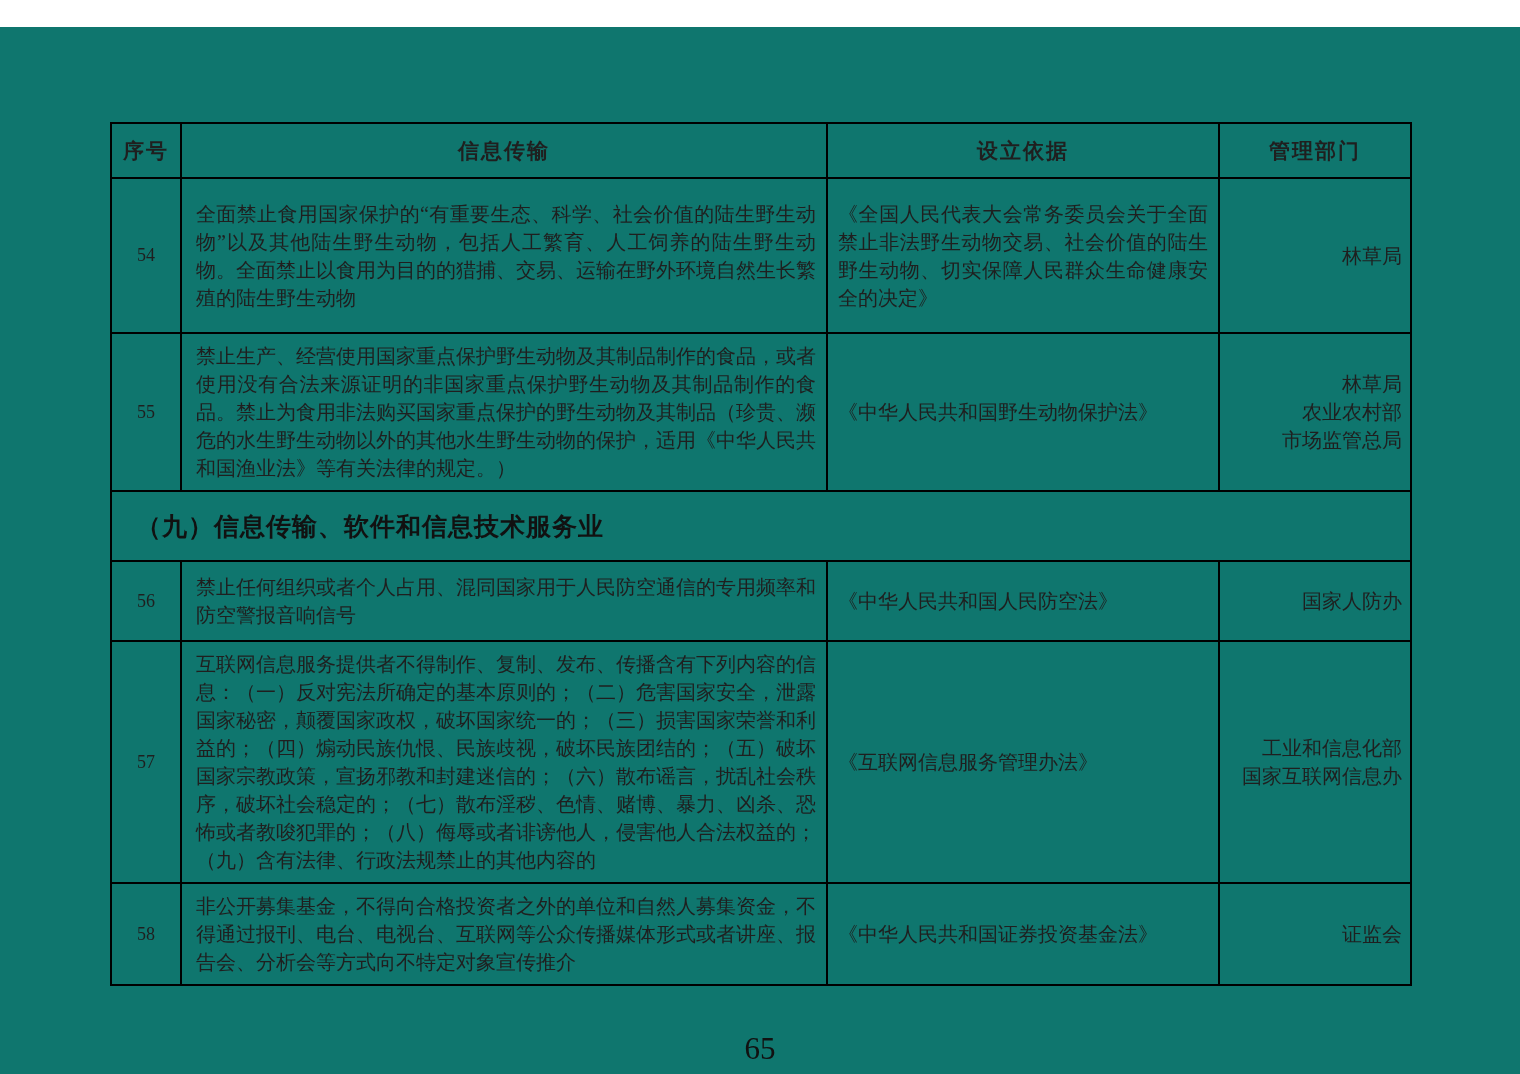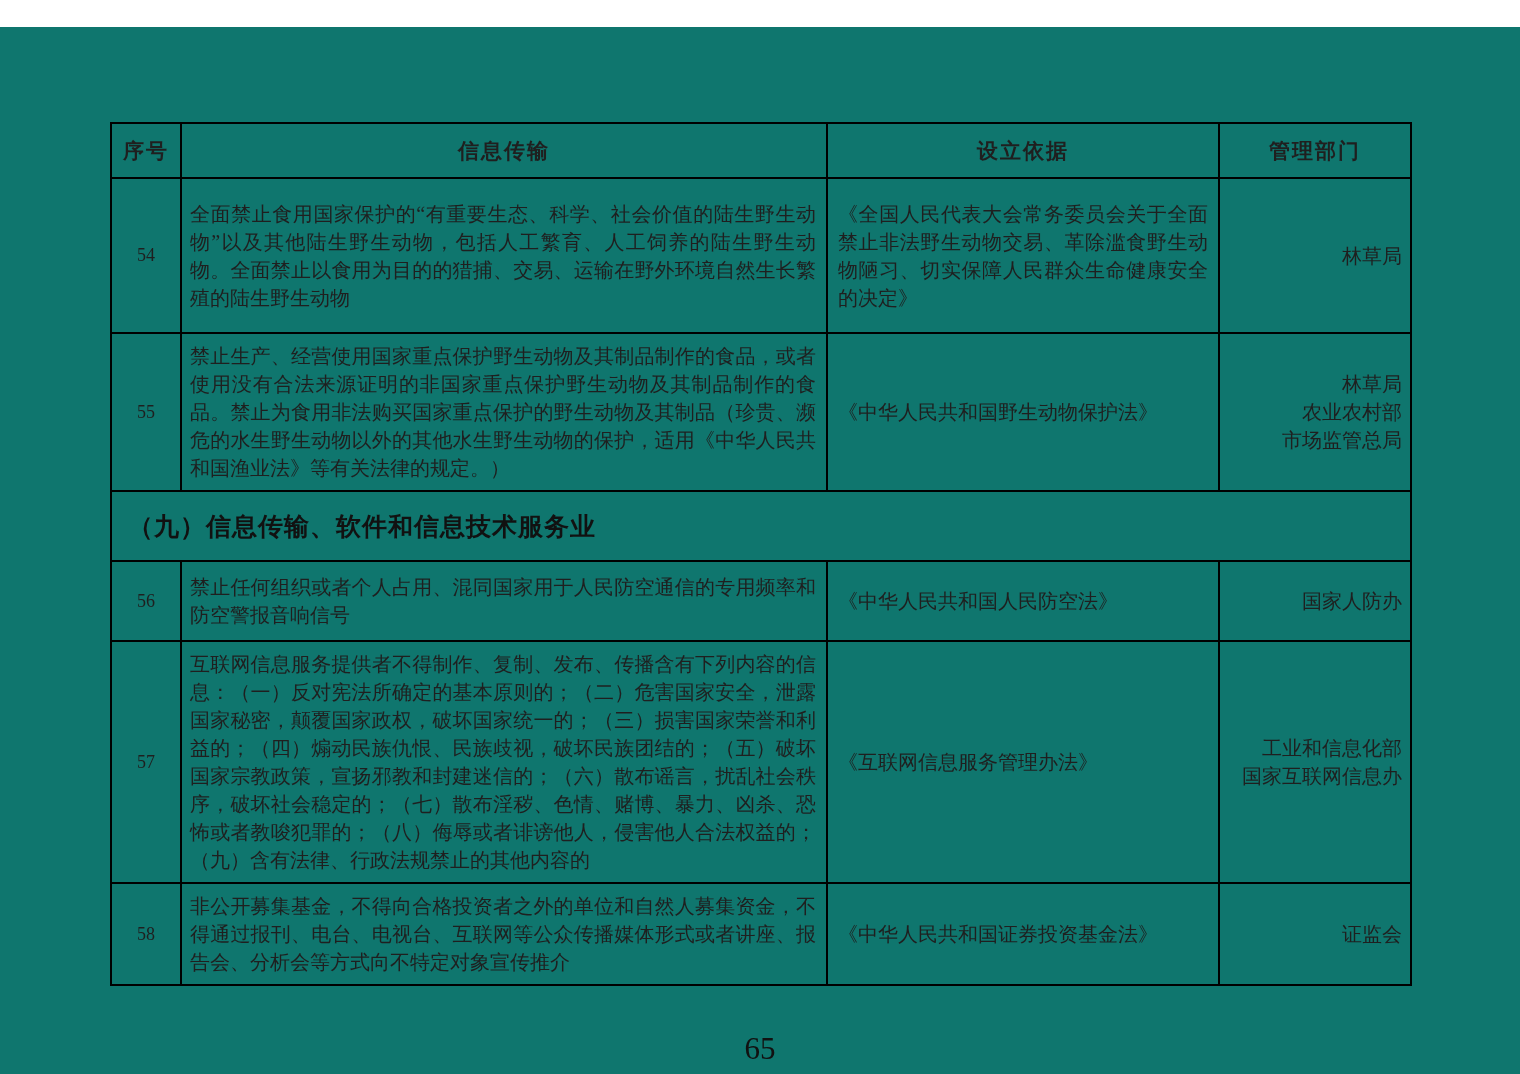--- a/index.html
+++ b/index.html
@@ -40,21 +40,21 @@
     letter-spacing: 2px;
   }
   td.no-cell {
     text-align: center;
     font-size: 18px;
     font-family: "Liberation Serif", serif;
   }
   td.measure-cell {
     font-size: 20px;
     line-height: 28px;
-    padding: 8px 10px 8px 8px;
+    padding: 8px 10px 8px 14px;
     text-align: justify;
   }
   td.basis-cell {
     font-size: 20px;
     line-height: 28px;
     padding: 8px 10px;
     text-align: justify;
   }
   td.dept-cell {
     font-size: 20px;
@@ -66,21 +66,21 @@
   tr.r-56 td { height: 80px; }
   tr.r-57 td { height: 200px; }
   tr.r-58 td { height: 100px; }
 
   td.section-cell {
     height: 70px;
     font-family: "Liberation Sans", sans-serif;
     font-weight: bold;
     font-size: 25px;
     color: #111111;
-    padding-left: 16px;
+    padding-left: 24px;
     letter-spacing: 1px;
   }
   .dept-line { display: block; text-align: right; }
   .page-number {
     position: absolute;
     left: 0;
     right: 0;
     top: 1004px;
     text-align: center;
     font-size: 31px;
@@ -105,21 +105,21 @@
         <th class="head-cell">序号</th>
         <th class="head-cell">信息传输</th>
         <th class="head-cell">设立依据</th>
         <th class="head-cell">管理部门</th>
       </tr>
     </thead>
     <tbody>
       <tr class="r-54">
         <td class="no-cell">54</td>
         <td class="measure-cell">全面禁止食用国家保护的“有重要生态、科学、社会价值的陆生野生动物”以及其他陆生野生动物，包括人工繁育、人工饲养的陆生野生动物。全面禁止以食用为目的的猎捕、交易、运输在野外环境自然生长繁殖的陆生野生动物</td>
-        <td class="basis-cell">《全国人民代表大会常务委员会关于全面禁止非法野生动物交易、革除滥食野生动物陋习、切实保障人民群众生命健康安全的决定》</td>
+        <td class="basis-cell">《全国人民代表大会常务委员会关于全面禁止非法野生动物交易、社会价值的陆生野生动物、切实保障人民群众生命健康安全的决定》</td>
         <td class="dept-cell">
           <span class="dept-line">林草局</span>
         </td>
       </tr>
       <tr class="r-55">
         <td class="no-cell">55</td>
         <td class="measure-cell">禁止生产、经营使用国家重点保护野生动物及其制品制作的食品，或者使用没有合法来源证明的非国家重点保护野生动物及其制品制作的食品。禁止为食用非法购买国家重点保护的野生动物及其制品（珍贵、濒危的水生野生动物以外的其他水生野生动物的保护，适用《中华人民共和国渔业法》等有关法律的规定。）</td>
         <td class="basis-cell">《中华人民共和国野生动物保护法》</td>
         <td class="dept-cell">
           <span class="dept-line">林草局</span>

